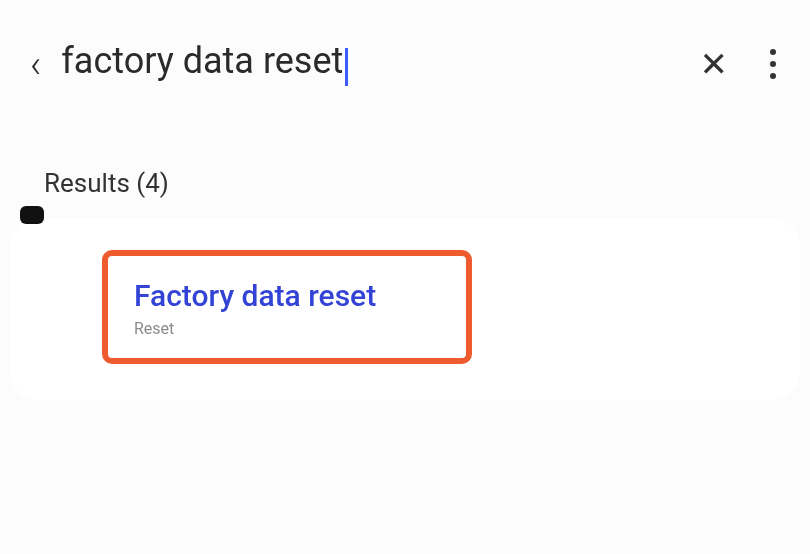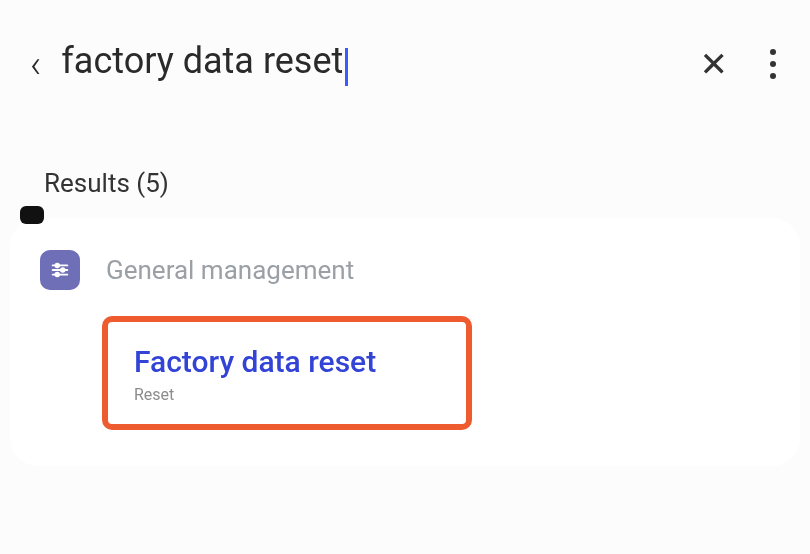--- a/index.html
+++ b/index.html
@@ -131,36 +131,23 @@
     <span class="search-text">factory data reset</span><span class="cursor"></span>
   </div>
   <div class="clear-btn">✕</div>
   <div class="more-btn">
     <div class="dot"></div>
       <div class="dot"></div>
       <div class="dot"></div>
   </div>
 </div>
 
-<div class="results-label">Results (5)</div>
+<div class="results-label">Results (4)</div>
 
 <div class="result-card">
   <div class="floating-square"></div>
 
-  <div class="category-row">
-    <div class="cat-icon">
-      <svg width="22" height="22" viewBox="0 0 24 24" fill="none" stroke="#ffffff" stroke-width="2" stroke-linecap="round">
-        <line x1="4" y1="7" x2="20" y2="7"></line>
-        <line x1="4" y1="12" x2="20" y2="12"></line>
-        <line x1="4" y1="17" x2="20" y2="17"></line>
-        <circle cx="9" cy="7" r="2" fill="#fff"></circle>
-        <circle cx="15" cy="12" r="2" fill="#fff"></circle>
-        <circle cx="9" cy="17" r="2" fill="#fff"></circle>
-      </svg>
-    </div>
-    <div class="cat-label">General management</div>
-  </div>
 
   <div class="hit-box">
     <div class="hit-title">Factory data reset</div>
     <div class="hit-sub">Reset</div>
   </div>
 </div>
 
 </body></html>

